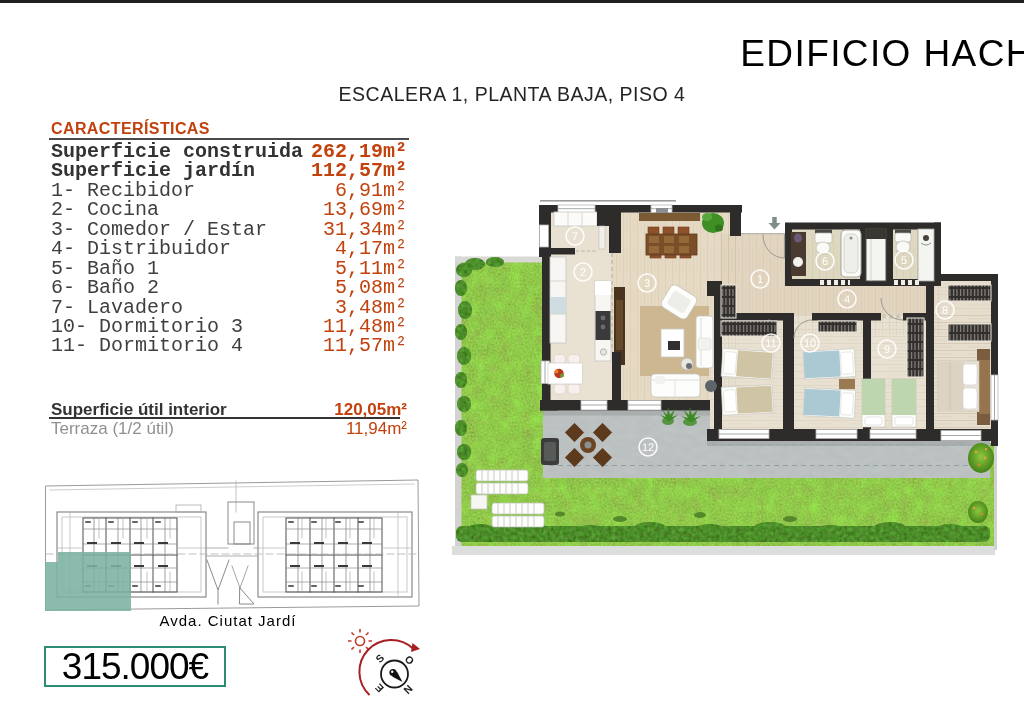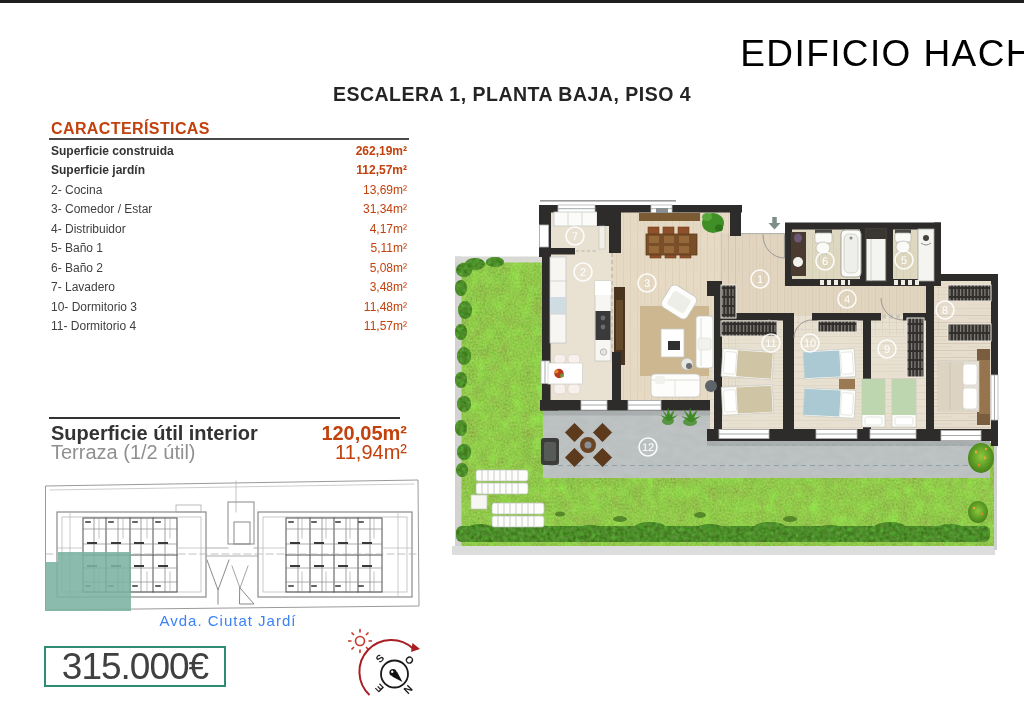--- a/index.html
+++ b/index.html
@@ -1,59 +1,60 @@
 <!DOCTYPE html>
 <html><head>
 <meta charset="utf-8">
 <style>
   html,body{margin:0;padding:0;background:#ffffff;width:1024px;height:724px;overflow:hidden;}
   body{font-family:"Liberation Sans", sans-serif;position:relative;}
   .abs{position:absolute;}
   #title{left:0;top:33px;width:1024px;text-align:right;font-size:37px;letter-spacing:1.4px;color:#000000;padding-left:36px;}
-  #subtitle{left:0;top:83px;width:1024px;text-align:center;font-size:19.5px;letter-spacing:0.5px;color:#242424;font-weight:bold;}
+  #subtitle{left:0;top:83px;width:1024px;text-align:center;font-size:19.5px;letter-spacing:0.5px;color:#242424;}
   #carac{left:51px;top:120px;width:358px;font-size:16px;font-weight:bold;color:#c2410c;letter-spacing:0.4px;}
-  #tbl{left:51px;top:142px;width:356px;font-size:12px;color:#3f3f3f;}
+  #tbl{left:51px;top:142px;width:356px;font-size:20px;color:#3f3f3f;font-family:Liberation Mono, monospace;}
   .row{height:19.45px;line-height:19.45px;position:relative;white-space:nowrap;}
   .row .v{position:absolute;right:0;top:0;color:#c2410c;}
   .b{font-weight:bold;color:#333;}
   .b .v{font-weight:bold;}
   .gray{color:#909090;}
-  #avda{left:38px;top:612px;width:380px;text-align:center;font-size:15px;letter-spacing:1px;color:#3b82f6;}
-  #price{left:44px;top:646px;width:178px;height:37px;border:2px solid #2e8c74;color:#404040;
+  #avda{left:38px;top:612px;width:380px;text-align:center;font-size:15px;letter-spacing:1px;color:#000000;}
+  #price{left:44px;top:646px;width:178px;height:37px;border:2px solid #2e8c74;color:#000000;
          font-size:37px;text-align:center;line-height:38px;letter-spacing:-1px;}
 </style>
 </head>
 <body>
 
 <div class="abs" style="left:0;top:0;width:1024px;height:3px;background:#1f1f1f;"></div>
 
 <div id="title" class="abs">EDIFICIO HACHE</div>
 
 <div id="subtitle" class="abs">ESCALERA 1, PLANTA BAJA, PISO 4</div>
 
 <div id="carac" class="abs">CARACTERÍSTICAS</div>
 
 <div class="abs" style="left:49px;top:138px;width:360px;height:1.5px;background:#4a4a4a;"></div>
 
 <div id="tbl" class="abs">
   <div class="row b">Superficie construida<span class="v">262,19m²</span></div>
   <div class="row b">Superficie jardín<span class="v">112,57m²</span></div>
+  <div class="row">1- Recibidor<span class="v">6,91m²</span></div>
   <div class="row">2- Cocina<span class="v">13,69m²</span></div>
   <div class="row">3- Comedor / Estar<span class="v">31,34m²</span></div>
   <div class="row">4- Distribuidor<span class="v">4,17m²</span></div>
   <div class="row">5- Baño 1<span class="v">5,11m²</span></div>
   <div class="row">6- Baño 2<span class="v">5,08m²</span></div>
   <div class="row">7- Lavadero<span class="v">3,48m²</span></div>
   <div class="row">10- Dormitorio 3<span class="v">11,48m²</span></div>
   <div class="row">11- Dormitorio 4<span class="v">11,57m²</span></div>
 </div>
 
 <div class="abs" style="left:49px;top:417px;width:351px;height:2px;background:#333;"></div>
 
-<div class="abs" style="left:51px;top:424px;width:356px;font-size:20px;">
+<div class="abs" style="left:51px;top:400px;width:356px;font-size:17px;">
   <div class="row b">Superficie útil interior<span class="v">120,05m²</span></div>
   <div class="row gray">Terraza (1/2 útil)<span class="v">11,94m²</span></div>
 </div>
 
 <div id="avda" class="abs">Avda. Ciutat Jardí</div>
 
 <div id="price" class="abs">315.000€</div>
 
 <svg class="abs" style="left:0;top:0;" width="1024" height="724" viewBox="0 0 1024 724">
 <defs>

